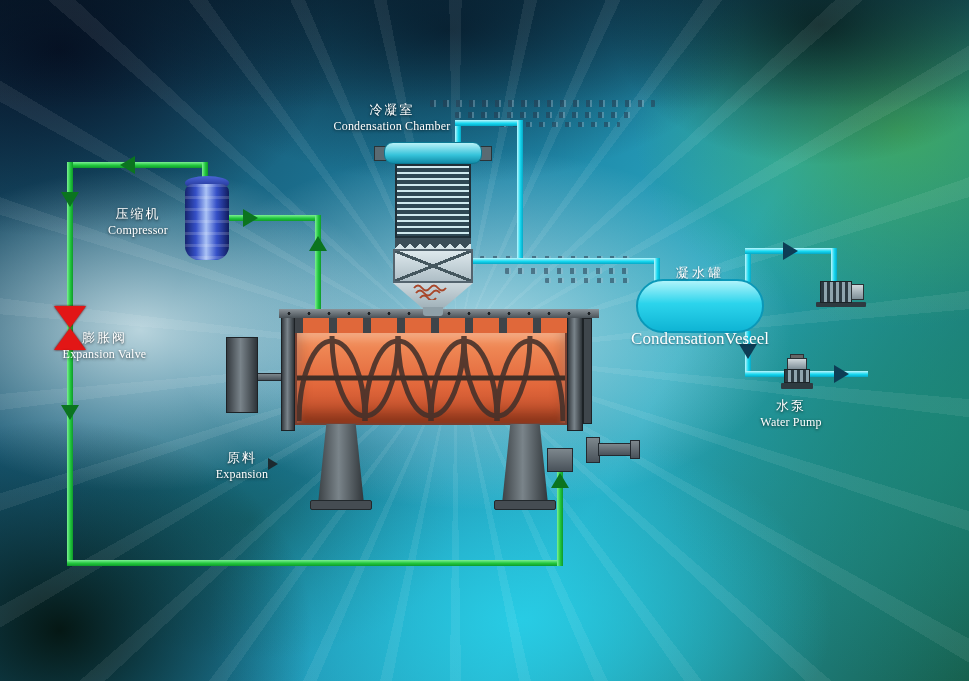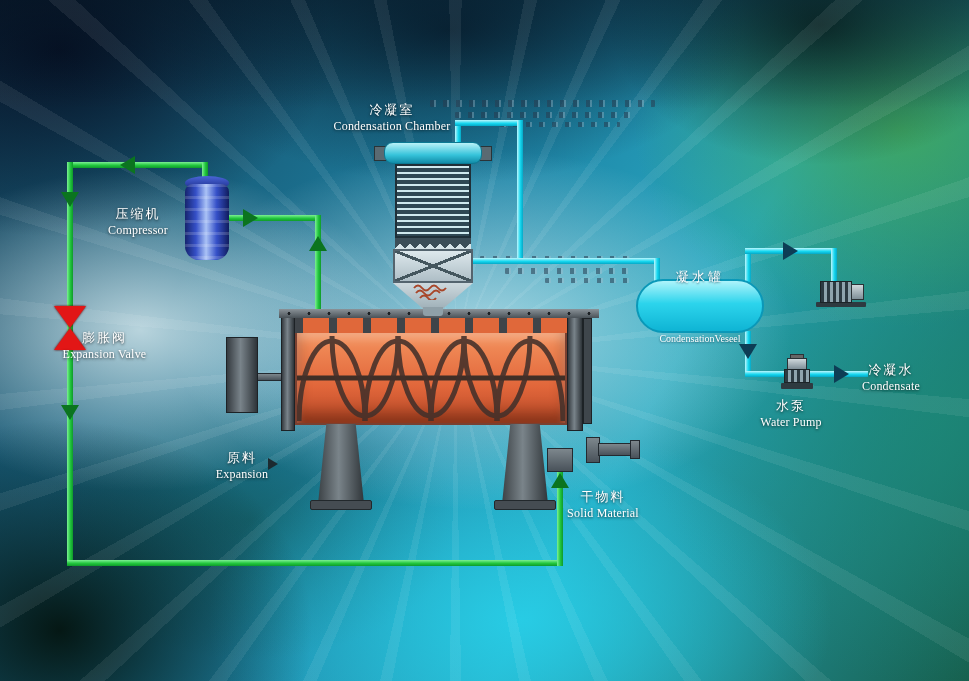--- a/index.html
+++ b/index.html
@@ -88,21 +88,21 @@
   .gray{background:linear-gradient(180deg,#7d878d,#49525a);border:1px solid #232a30;box-sizing:border-box;}
   
   .ribbed{background:repeating-linear-gradient(90deg,#2c3a42 0 3px,#8fa4ae 3px 6px);border:1px solid #1c2428;box-sizing:border-box;}
   .pump-base{background:#2e3a40;border-radius:1px;}
   
   .vessel{left:636px;top:279px;width:128px;height:54px;border-radius:27px;z-index:4;
     background:linear-gradient(180deg,#aef4fb,#2cd4ec 45%,#0fb4d4);border:2px solid #0a98b8;box-sizing:border-box;
     display:flex;flex-direction:column;align-items:center;justify-content:center;color:#fff;
     text-shadow:0 1px 2px rgba(0,40,60,.6);}
   .vessel .zh{font-size:13px;letter-spacing:3px;}
-  .vessel .en{font-size:10px;margin-top:47px;}
+  .vessel .en{font-size:17px;margin-top:47px;}
 </style>
 </head>
 <body>
 
 <div class="stage">
   <div class="rays"></div>
 
   <div class="glitch" style="left:430px;top:100px;width:225px;height:7px"></div>
   <div class="glitch" style="left:455px;top:112px;width:180px;height:6px"></div>
   <div class="glitch" style="left:500px;top:122px;width:120px;height:5px"></div>
@@ -218,25 +218,17 @@
     <span class="en">Condensation Chamber</span>
   </div>
   <div class="lbl" style="left:52px;top:330px;width:105px">
     <span class="zh">膨胀阀</span>
     <span class="en">Expansion Valve</span>
   </div>
   <div class="lbl" style="left:193px;top:450px;width:98px">
     <span class="zh">原料</span>
     <span class="en">Expansion</span>
   </div>
-  <div class="lbl" style="left:554px;top:489px;width:98px">
-    <span class="zh">干物料</span>
-    <span class="en">Solid Material</span>
-  </div>
   <div class="lbl" style="left:742px;top:398px;width:98px">
     <span class="zh">水泵</span>
     <span class="en">Water Pump</span>
   </div>
-  <div class="lbl" style="left:843px;top:362px;width:96px">
-    <span class="zh">冷凝水</span>
-    <span class="en">Condensate</span>
-  </div>
 </div>
 
 </body></html>

